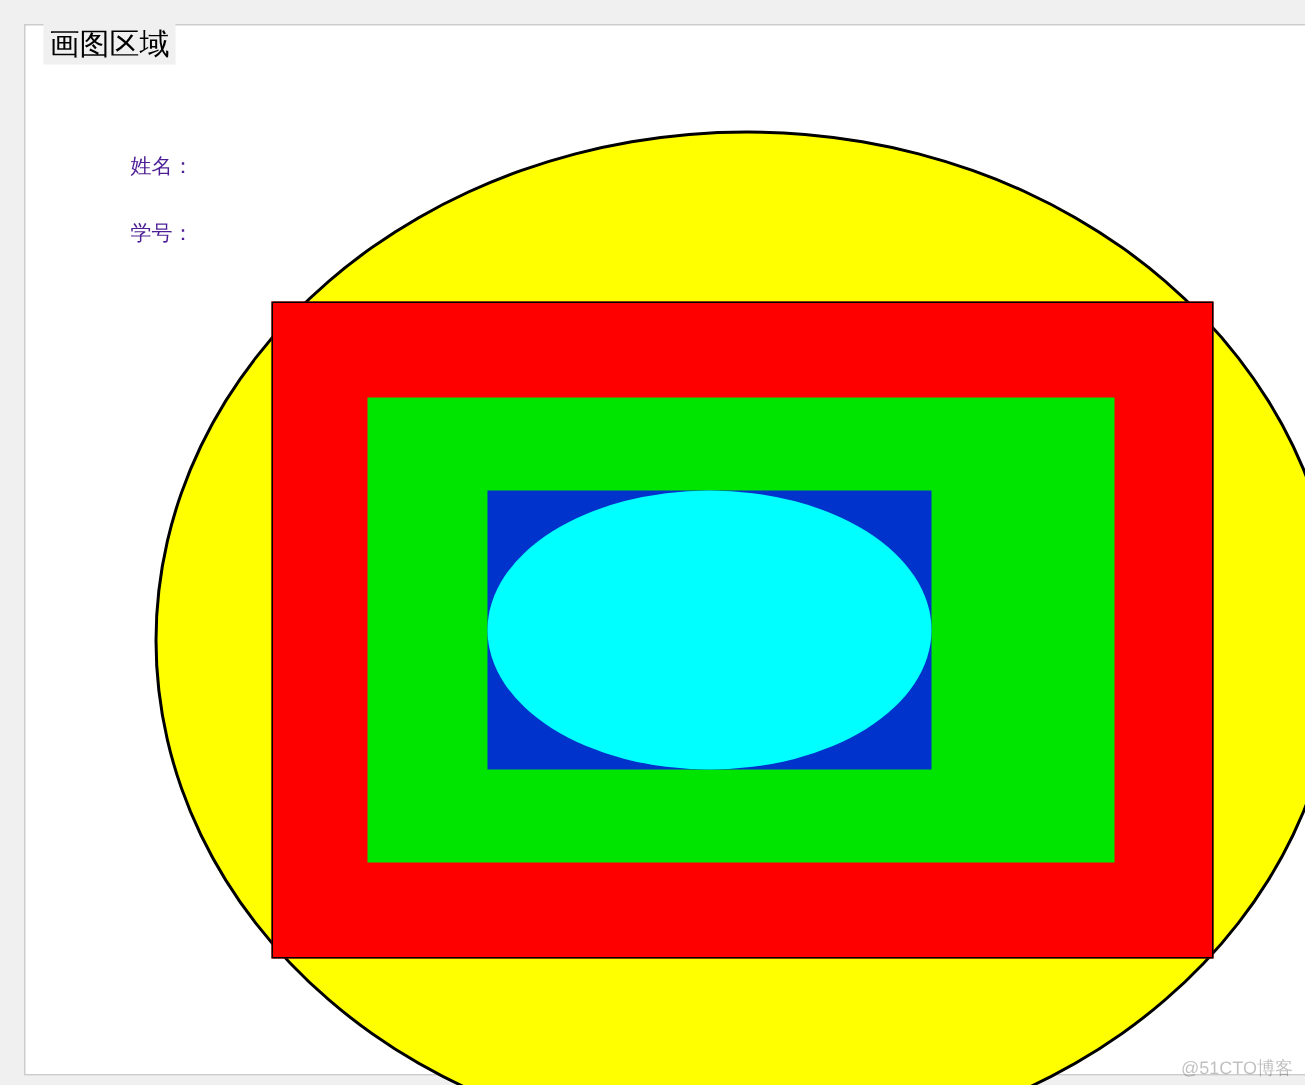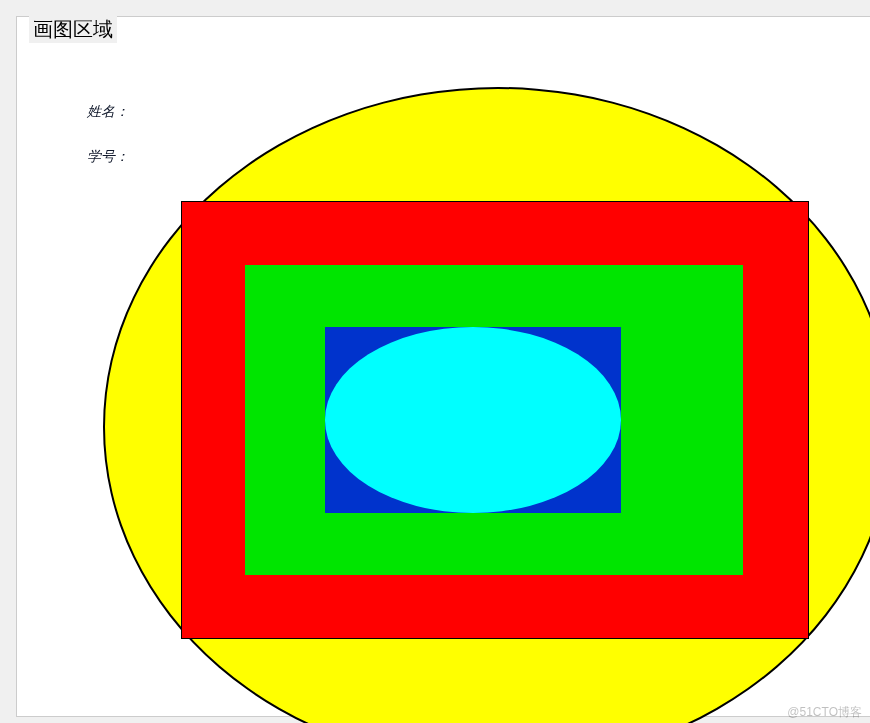--- a/index.html
+++ b/index.html
@@ -34,22 +34,21 @@
       color: #000;
       z-index: 10;
     }
     .info {
       position: absolute;
       top: 60px;
       left: 46px;
       z-index: 20;
       font-size: 14px;
       line-height: 1.5;
-      color: #0f172a;
-      font-style: italic;
+      color: #4c1d95;
     }
     .shapes {
       position: absolute;
       top: 0;
       left: 0;
       width: 100%;
       height: 100%;
     }
     .big-ellipse {
       position: absolute;

